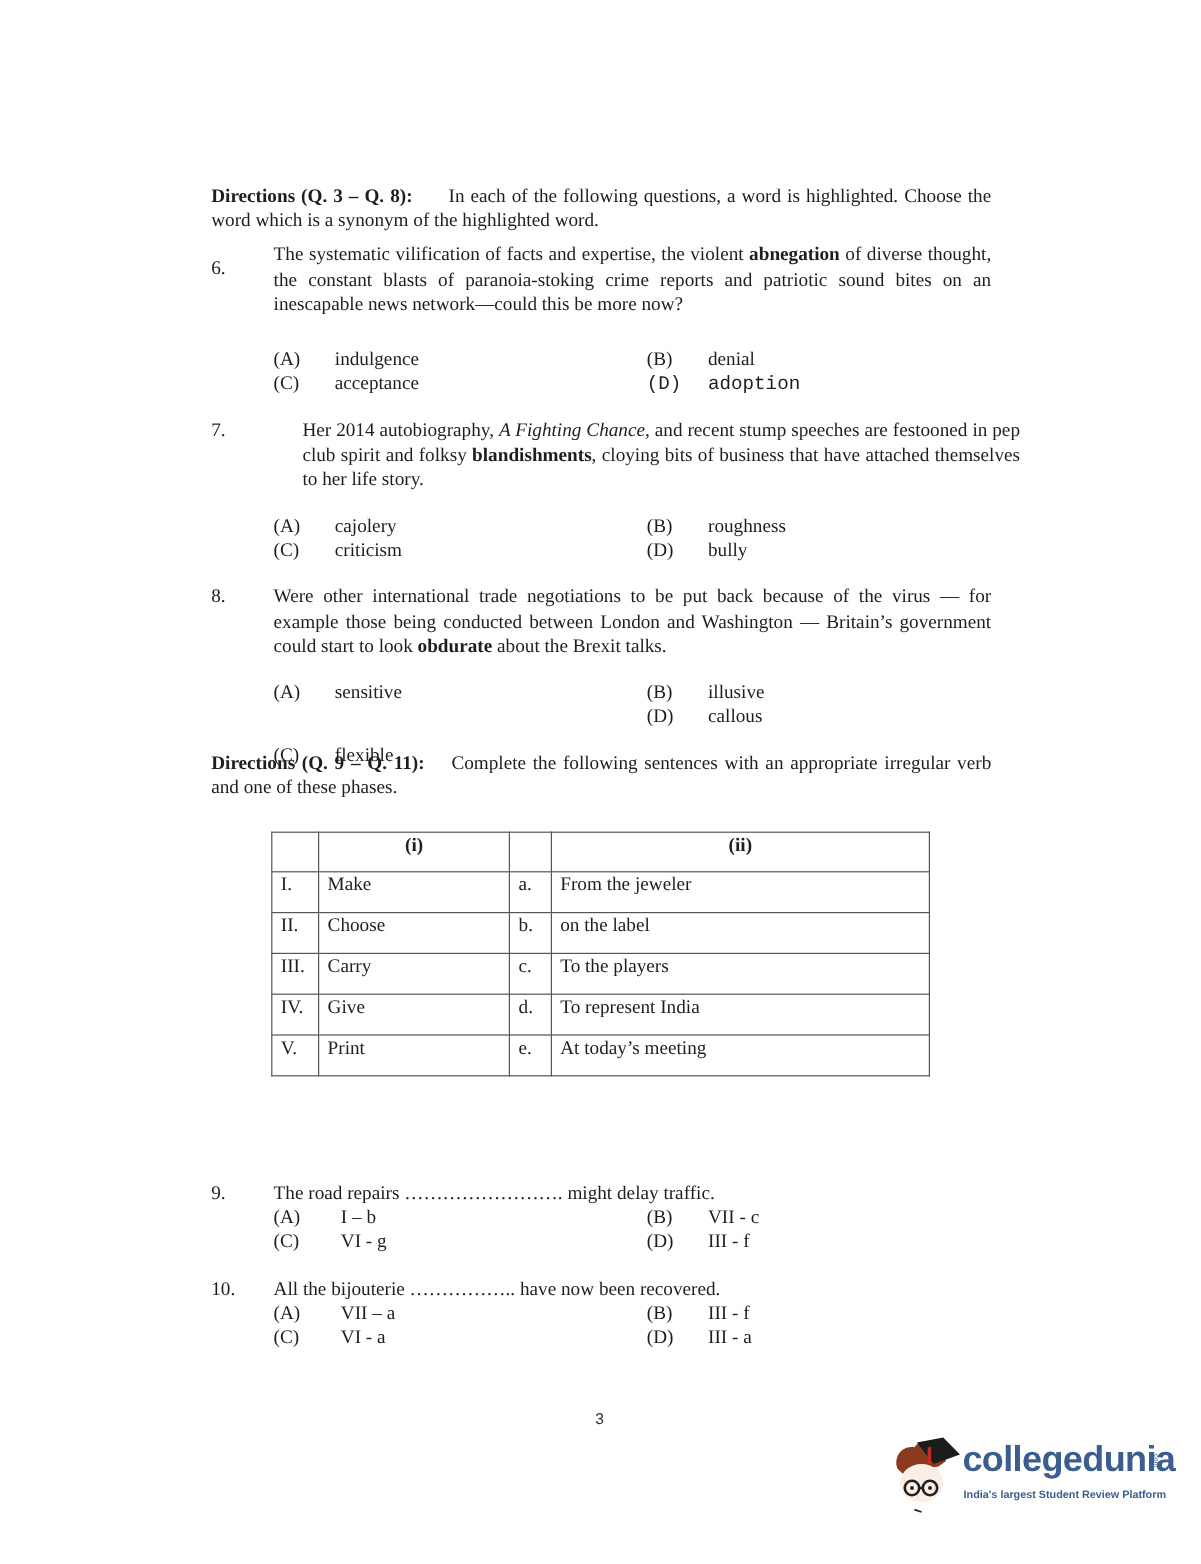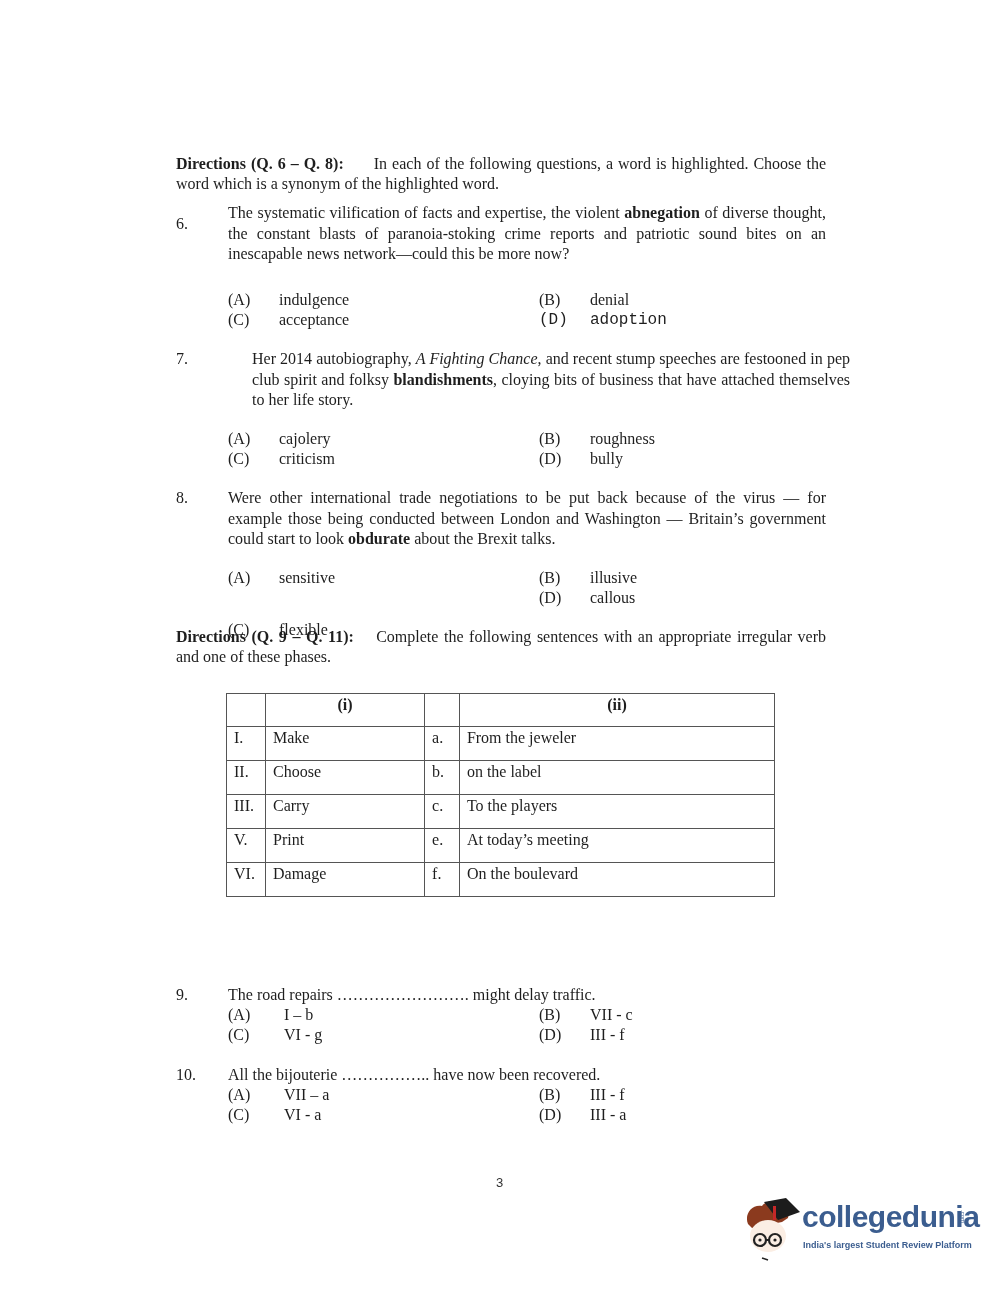--- a/index.html
+++ b/index.html
@@ -19,21 +19,21 @@
   .pageno { position:absolute; left:496px; top:1175px; font-family:"Liberation Sans", sans-serif; font-size:13px; color:#333; }
   .logo { position:absolute; left:742px; top:1196px; width:230px; height:70px; }
   .logo-text { position:absolute; left:60px; top:4px; font-family:"Liberation Sans", sans-serif; font-weight:bold; font-size:30px; color:#3b5d8f; letter-spacing:-0.5px; }
   .logo-tag { position:absolute; left:61px; top:44px; font-family:"Liberation Sans", sans-serif; font-weight:bold; font-size:9px; color:#3b5d8f; white-space:nowrap; }
   .logo-com { position:absolute; left:218px; top:14px; font-family:"Liberation Sans", sans-serif; font-size:6px; color:#3b5d8f; writing-mode:vertical-rl; }
 </style>
 </head>
 <body>
 
 <div class="para" style="top:154px;">
-  <b>Directions (Q. 6 – Q. 8):</b>&nbsp;&nbsp;&nbsp;&nbsp;&nbsp;
+  <b>Directions (Q. 3 – Q. 8):</b>&nbsp;&nbsp;&nbsp;&nbsp;&nbsp;
   <span>In each of the following questions, a word is highlighted. Choose the word which is a synonym of the highlighted word.</span>
 </div>
 
 <div class="qnum" style="top:214px;">6.</div>
 <div class="qtext" style="top:203px;"><span>The systematic vilification of facts and expertise, the violent </span><b>abnegation</b><span> of diverse thought, the constant blasts of paranoia-stoking crime reports and patriotic sound bites on an inescapable news network—could this be more now?</span></div>
 <div class="opt" style="left:228px;top:290px;"><span class="lbl">(A)</span><span>indulgence</span></div>
 <div class="opt" style="left:539px;top:290px;"><span class="lbl">(B)</span><span>denial</span></div>
 <div class="opt" style="left:228px;top:310px;"><span class="lbl">(C)</span><span>acceptance</span></div>
 <div class="opt" style="left:539px;top:310px;font-family:Liberation Mono, monospace;"><span class="lbl">(D)</span><span>adoption</span></div>
 
@@ -76,30 +76,30 @@
     <td>b.</td>
     <td>on the label</td>
   </tr>
   <tr>
     <td>III.</td>
     <td>Carry</td>
     <td>c.</td>
     <td>To the players</td>
   </tr>
   <tr>
+    <td>IV.</td>
+    <td>Give</td>
+    <td>d.</td>
+    <td>To represent India</td>
+  </tr>
+  <tr>
     <td>V.</td>
     <td>Print</td>
     <td>e.</td>
     <td>At today’s meeting</td>
-  </tr>
-  <tr>
-    <td>VI.</td>
-    <td>Damage</td>
-    <td>f.</td>
-    <td>On the boulevard</td>
   </tr>
 </tbody>
   </table>
 
 <div class="qnum" style="top:985px;">9.</div>
 <div class="qtext" style="top:985px;text-align:left;">The road repairs …………………….  might delay traffic.</div>
 <div class="opt" style="left:228px;top:1005px;"><span class="lbl" style="width:56px">(A)</span><span>I – b</span></div>
 <div class="opt" style="left:539px;top:1005px;"><span class="lbl">(B)</span><span>VII - c</span></div>
 <div class="opt" style="left:228px;top:1025px;"><span class="lbl" style="width:56px">(C)</span><span>VI - g</span></div>
 <div class="opt" style="left:539px;top:1025px;"><span class="lbl">(D)</span><span>III - f</span></div>

